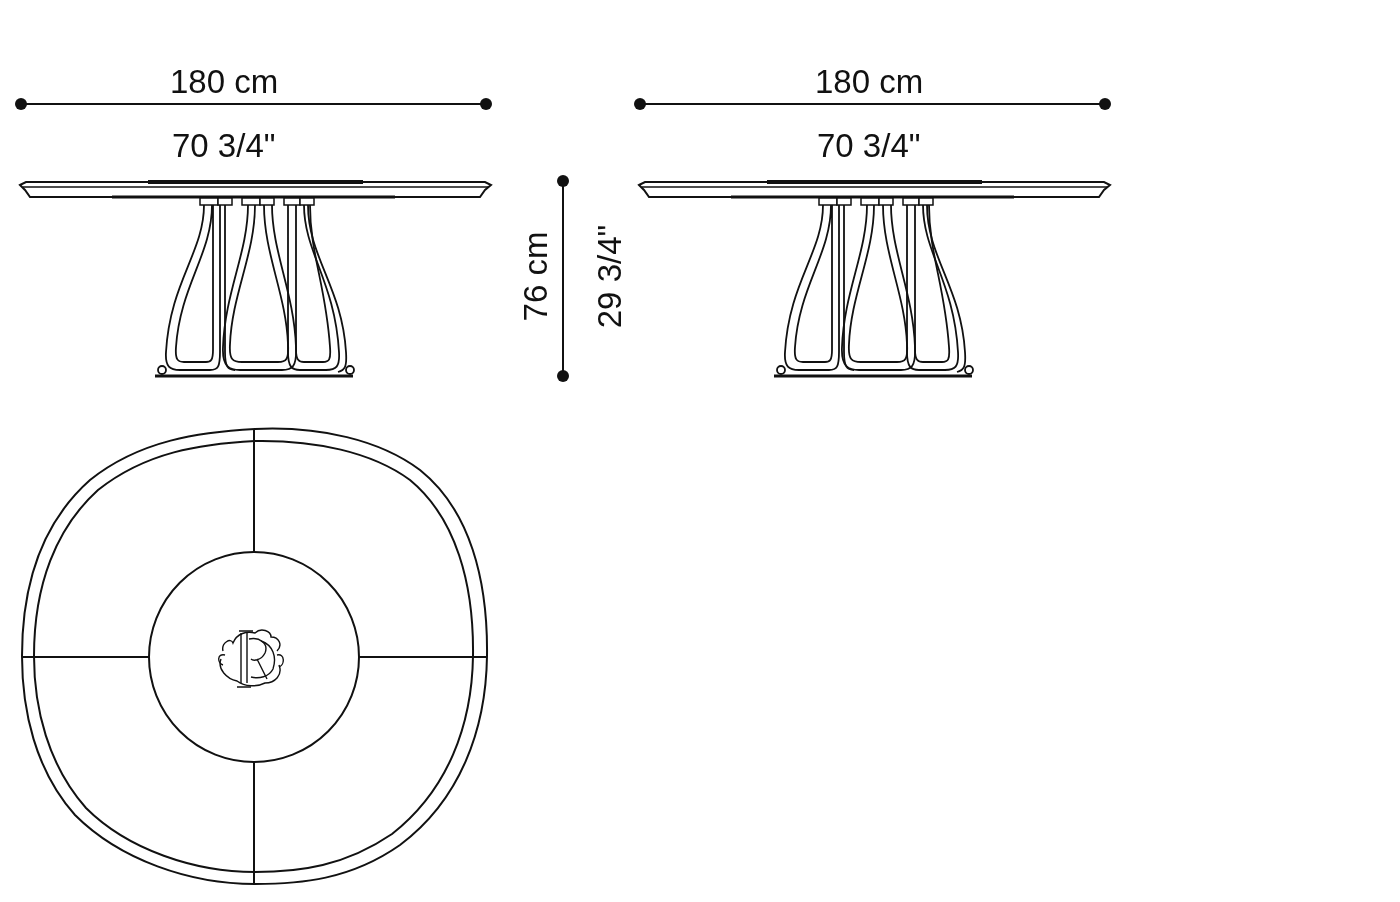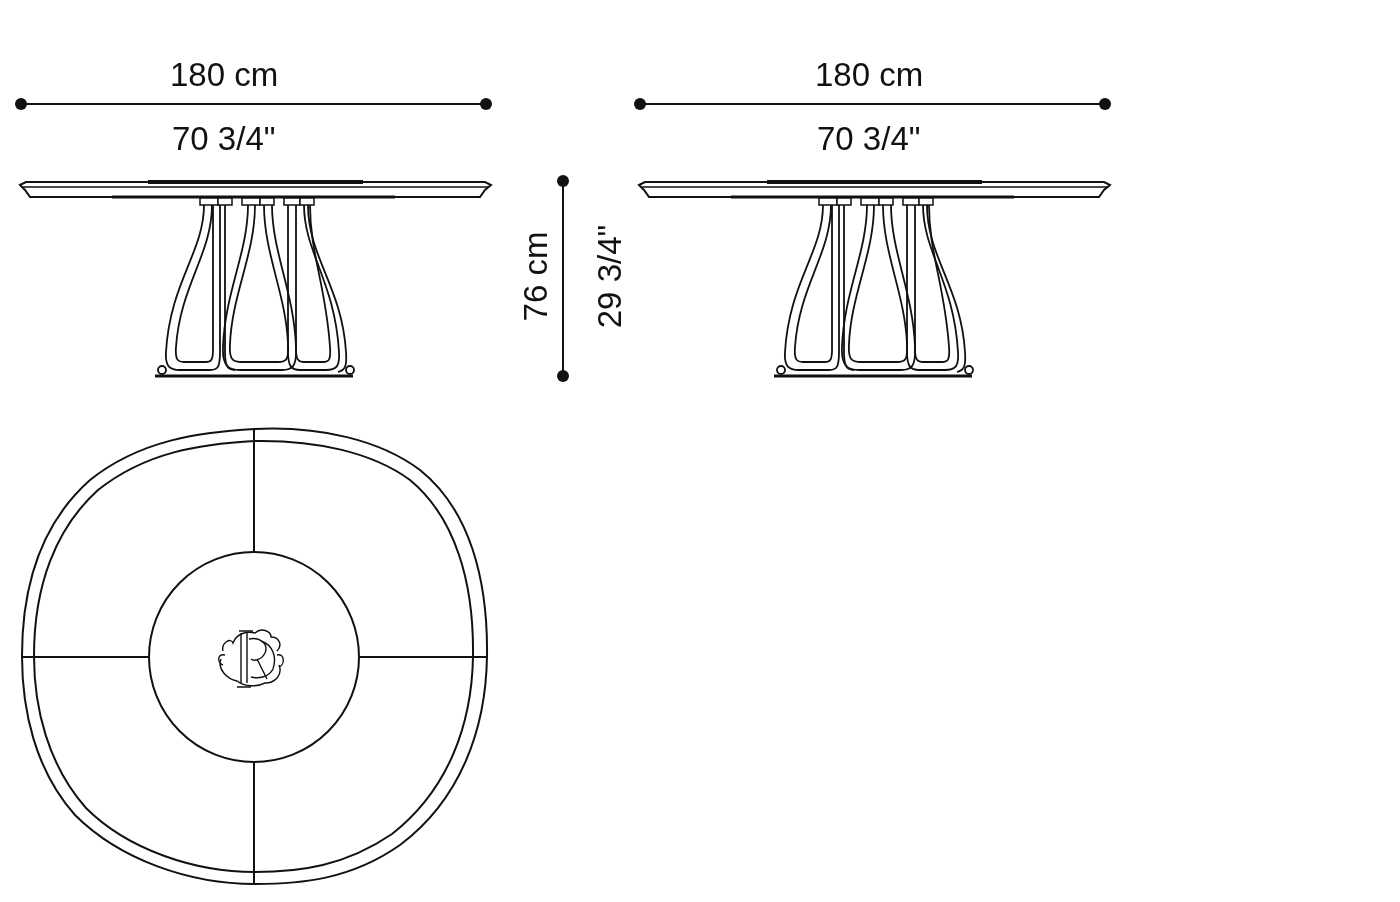--- a/index.html
+++ b/index.html
@@ -1,18 +1,18 @@
 <!DOCTYPE html>
 <html><head>
 <meta charset="utf-8">
 <style>
   html, body { margin: 0; padding: 0; background: #ffffff; }
   body { width: 1400px; height: 902px; position: relative; overflow: hidden;
          font-family: "Liberation Sans", sans-serif; color: #111; }
-  .label { position: absolute; font-size: 33px; line-height: 1; white-space: nowrap; color: #111; }
+  .label { position: absolute; font-size: 33px; line-height: 1; white-space: nowrap; color: #111; margin-top: 7px; }
   .vlabel { position: absolute; font-size: 33px; line-height: 1; white-space: nowrap;
             transform-origin: center center; transform: rotate(-90deg); color: #111; }
   svg { position: absolute; left: 0; top: 0; }
 </style>
 </head>
 <body>
 
 <svg width="1400" height="902" viewBox="0 0 1400 902">
   <defs>
 

